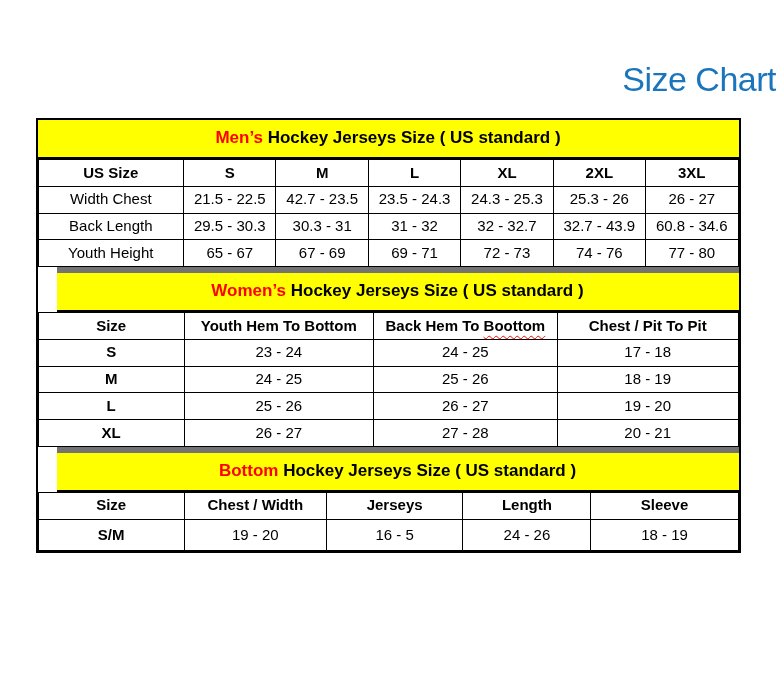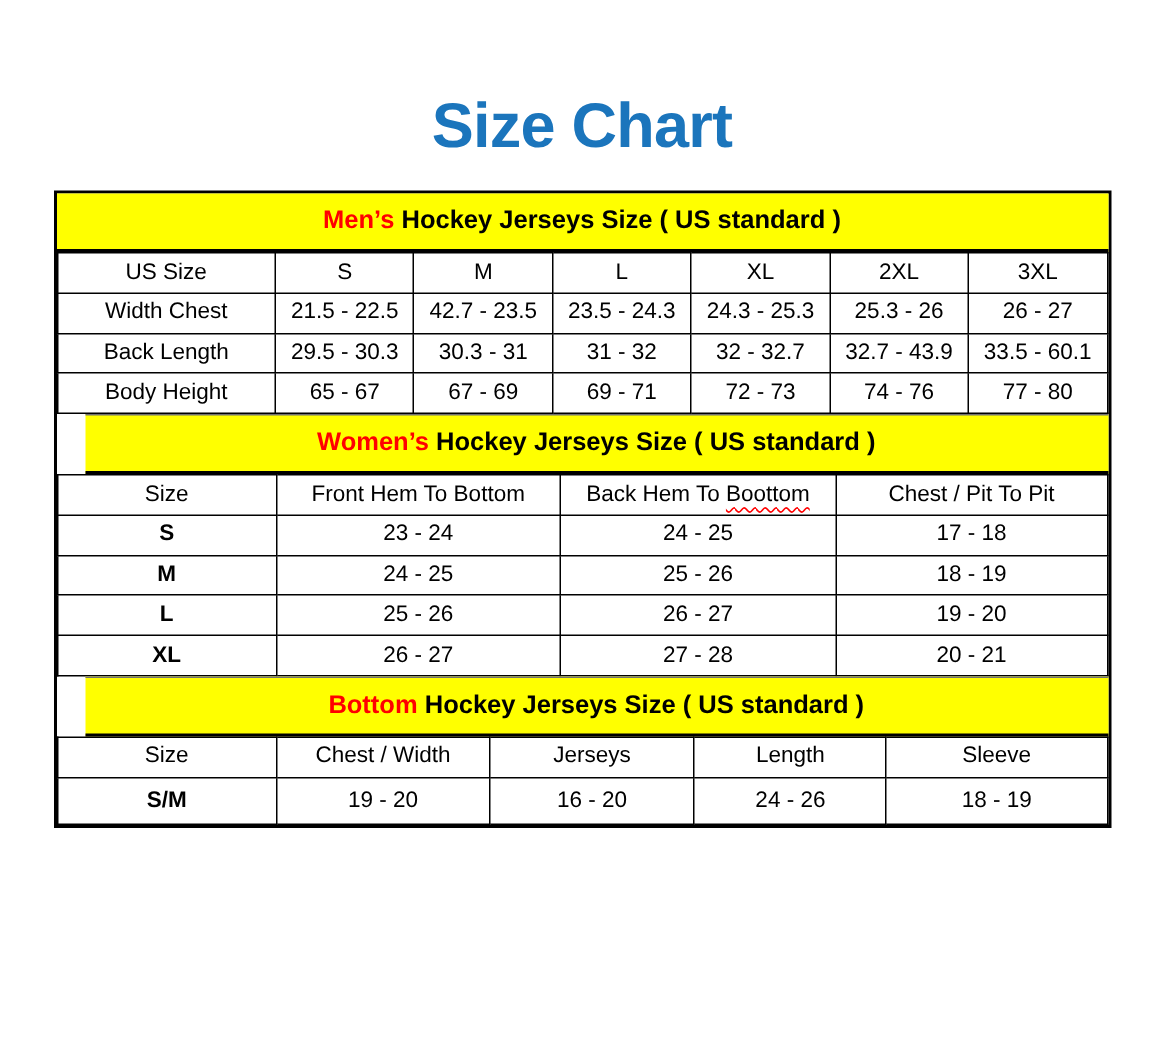--- a/index.html
+++ b/index.html
@@ -5,59 +5,59 @@
   * { box-sizing: border-box; }
   html, body {
     margin: 0; padding: 0;
     width: 776px; height: 692px;
     background: #ffffff;
     font-family: "Liberation Sans", sans-serif;
     overflow: hidden;
   }
   .title {
     margin: 60px 0 0 0;
-    text-align: center;
-    font-size: 42px;
-    font-weight: bold;
+    text-align: right;
+    font-size: 34px;
+    font-weight: normal;
     color: #1b75bc;
     letter-spacing: -0.5px;
   }
   .chart-wrap {
     width: 705px;
     margin: 19px auto 0 auto;
     border: 2px solid #000;
   }
   .band {
     background: #ffff00;
     text-align: center;
     font-size: 17px;
     font-weight: bold;
     color: #000;
     padding: 8px 0 9px 0;
     border-bottom: 2px solid #000;
   }
-  .section + .section .band { border-top: 1px solid #737373; margin-left: 19px; }
+  .section + .section .band { border-top: 6px solid #737373; margin-left: 19px; }
   .band .hl { color: #ff0000; }
   table {
     width: 100%;
     border-collapse: collapse;
     table-layout: fixed;
   }
   th, td {
     border: 1.5px solid #000;
     text-align: center;
     vertical-align: middle;
     font-size: 15px;
     color: #000;
     padding: 3.5px 2px;
     line-height: 1.25;
     overflow: hidden;
     white-space: nowrap;
   }
-  th { font-weight: normal; }
+  th { font-weight: bold; }
   td { font-weight: normal; }
   
   .t1 td.lcell, .t2 td.lcell { font-weight: bold; }
   
   .t2 td { padding: 6px 2px; }
   
   .t0 col.c0 { width: 20.8%; }
   .t0 col.c1, .t0 col.c2, .t0 col.c3, .t0 col.c4, .t0 col.c5, .t0 col.c6 { width: 13.2%; }
   .t1 col.c0 { width: 20.9%; }
   .t1 col.c1 { width: 27.0%; }
@@ -121,24 +121,24 @@
               <td class="vcell">25.3 - 26</td>
               <td class="vcell">26 - 27</td>
             </tr>
             <tr>
               <td class="lcell">Back Length</td>
               <td class="vcell">29.5 - 30.3</td>
               <td class="vcell">30.3 - 31</td>
               <td class="vcell">31 - 32</td>
               <td class="vcell">32 - 32.7</td>
               <td class="vcell">32.7 - 43.9</td>
-              <td class="vcell">33.5 - 60.1</td>
-            </tr>
-            <tr>
-              <td class="lcell">Body Height</td>
+              <td class="vcell">60.8 - 34.6</td>
+            </tr>
+            <tr>
+              <td class="lcell">Youth Height</td>
               <td class="vcell">65 - 67</td>
               <td class="vcell">67 - 69</td>
               <td class="vcell">69 - 71</td>
               <td class="vcell">72 - 73</td>
               <td class="vcell">74 - 76</td>
               <td class="vcell">77 - 80</td>
             </tr>
           </tbody>
         </table>
     </section>
@@ -151,21 +151,21 @@
       <table class="t1">
           <colgroup>
             <col class="c0">
             <col class="c1">
             <col class="c2">
             <col class="c3">
           </colgroup>
           <thead>
             <tr>
               <th>Size</th>
-              <th>Front Hem To Bottom</th>
+              <th>Youth Hem To Bottom</th>
               <th><span>Back Hem To </span><span class="wavy">Boottom</span></th>
               <th>Chest / Pit To Pit</th>
             </tr>
           </thead>
           <tbody>
             <tr>
               <td class="lcell">S</td>
               <td class="vcell">23 - 24</td>
               <td class="vcell">24 - 25</td>
               <td class="vcell">17 - 18</td>
@@ -211,21 +211,21 @@
               <th>Chest / Width</th>
               <th>Jerseys</th>
               <th>Length</th>
               <th>Sleeve</th>
             </tr>
           </thead>
           <tbody>
             <tr>
               <td class="lcell">S/M</td>
               <td class="vcell">19 - 20</td>
-              <td class="vcell">16 - 20</td>
+              <td class="vcell">16 - 5</td>
               <td class="vcell">24 - 26</td>
               <td class="vcell">18 - 19</td>
             </tr>
           </tbody>
         </table>
     </section>
 
   </div>
 </div>
 

